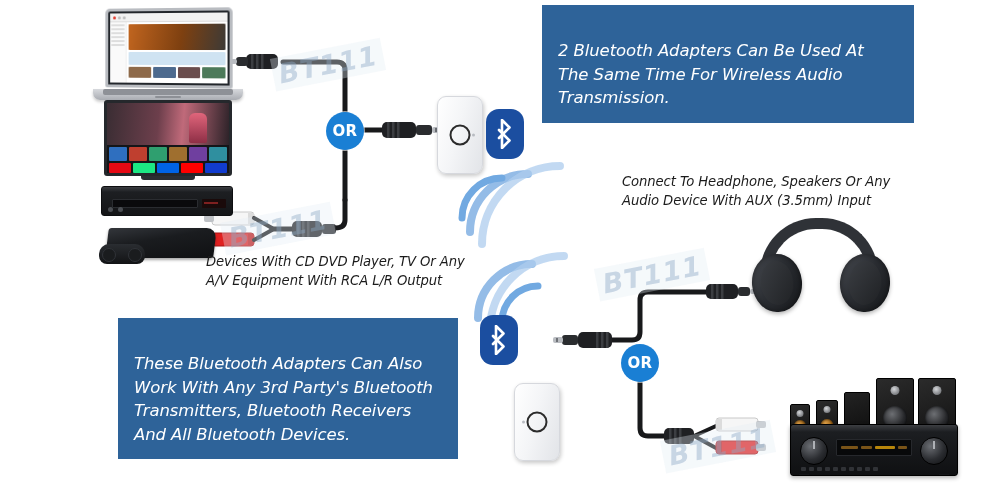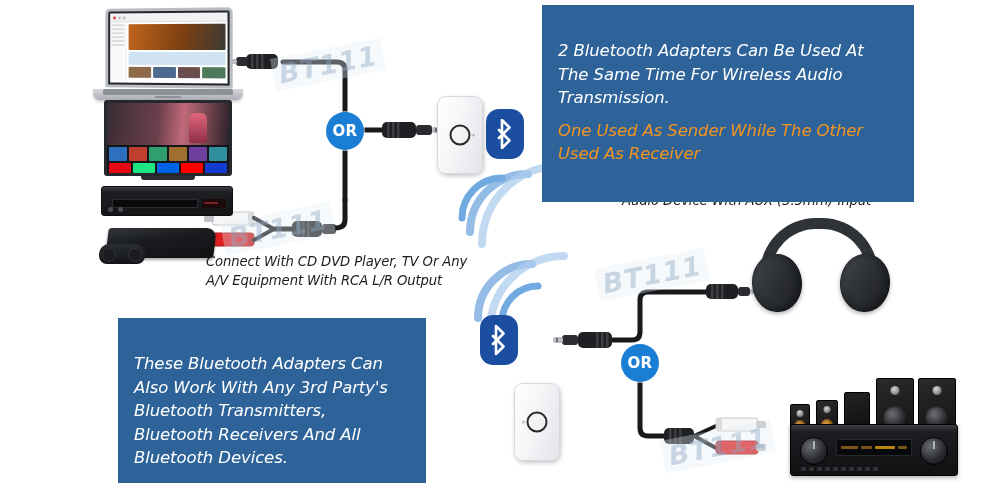--- a/index.html
+++ b/index.html
@@ -510,33 +510,32 @@
           <i></i>
           <i></i>
           <i></i>
         </span>
       <span class="foot" style="left:8px"></span>
       <span class="foot" style="right:8px"></span>
     </div>
   </div>
 
 
-  <div class="abs caption" style="left:206px; top:252px; width:280px;">Connect With CD DVD Player, TV Or Any
+  <div class="abs caption" style="left:206px; top:252px; width:280px;">Devices With CD DVD Player, TV Or Any
 A/V Equipment With RCA L/R Output</div>
 
   <div class="abs caption" style="left:622px; top:172px; width:290px;">Connect To Headphone, Speakers Or Any
 Audio Device With AUX (3.5mm) Input</div>
 
 
   <div class="abs callout" style="left:542px; top:5px; width:372px;">
     <span>2 Bluetooth Adapters Can Be Used At The Same Time For Wireless Audio Transmission.</span>
-    <span class="accent">One Used As Sender While The Other Used As Receiver</span>
-  </div>
-
-  <div class="abs callout" style="left:118px; top:318px; width:308px;">
+  </div>
+
+  <div class="abs callout" style="left:118px; top:318px; width:340px;">
     <span>These Bluetooth Adapters Can Also Work With Any 3rd Party's Bluetooth Transmitters, Bluetooth Receivers And All Bluetooth Devices.</span>
   </div>
 
   <div class="abs watermark" style="left:272px; top:48px;">BT111</div>
   <div class="abs watermark" style="left:222px; top:212px;">BT111</div>
   <div class="abs watermark" style="left:596px; top:258px;">BT111</div>
   <div class="abs watermark" style="left:662px; top:430px;">BT111</div>
 
 </div>
 

